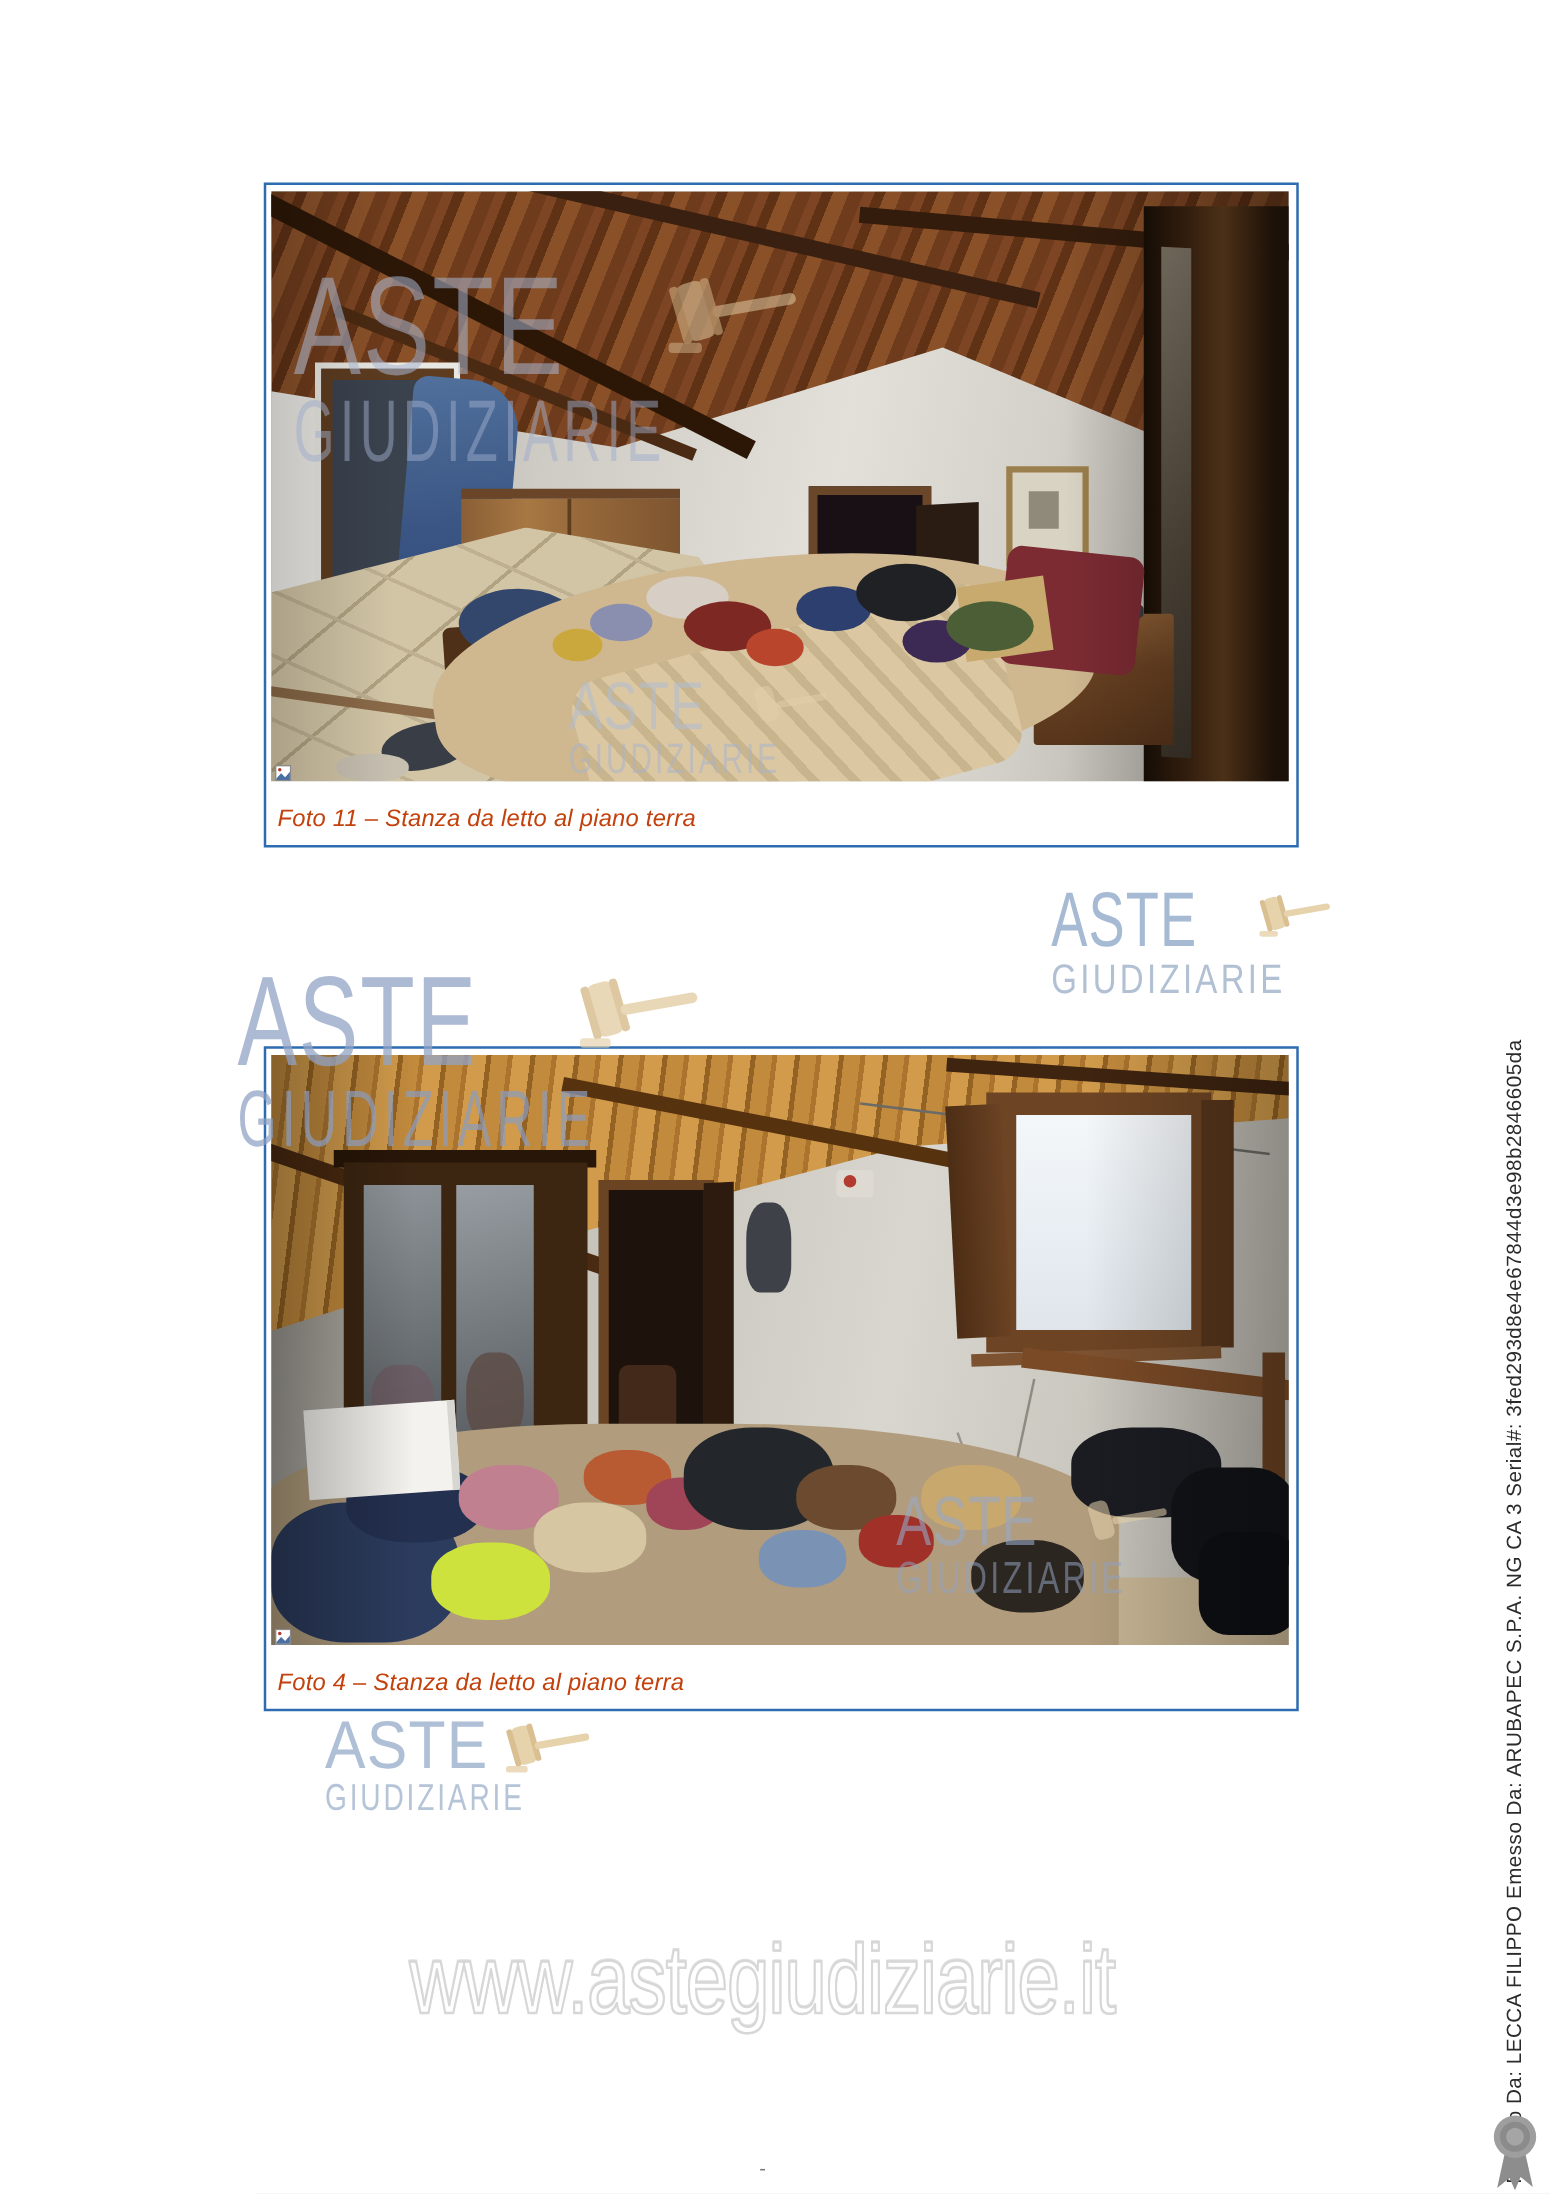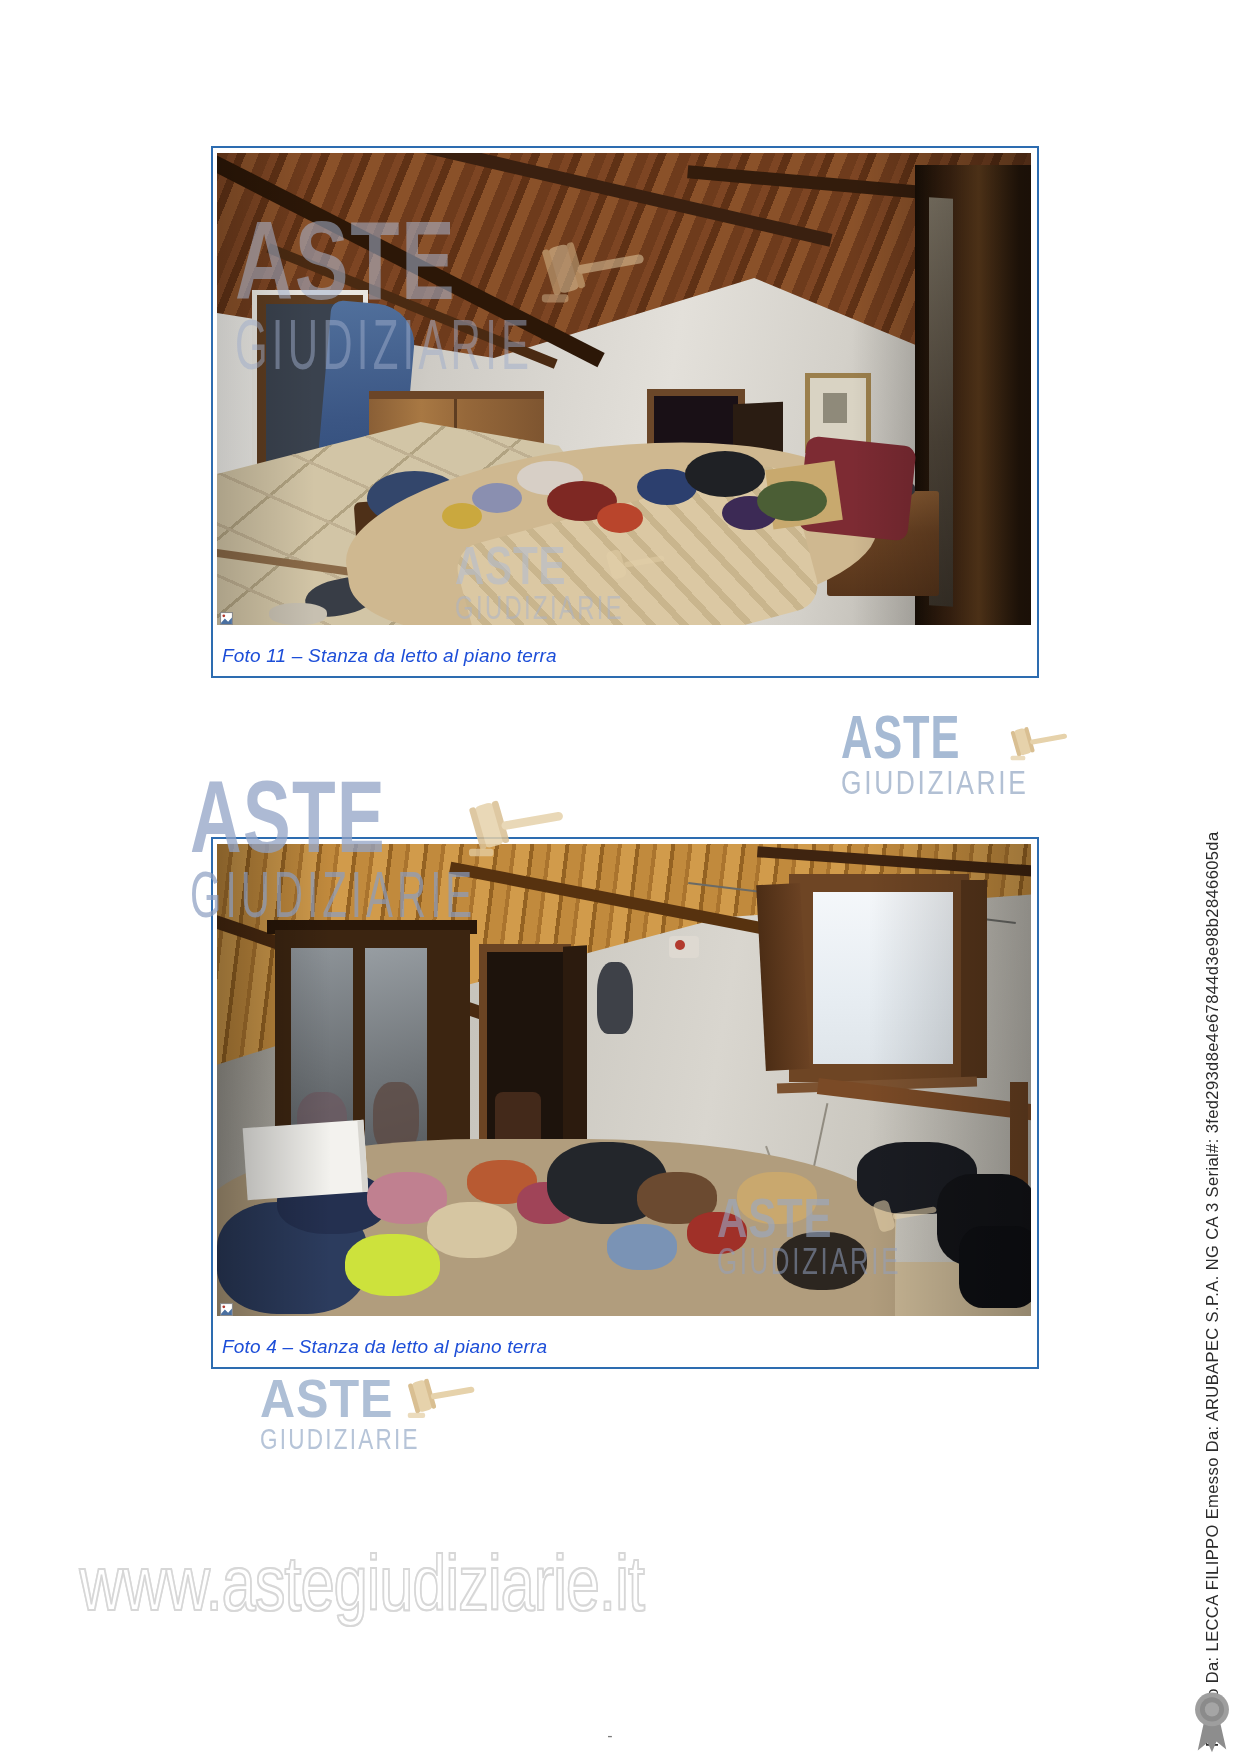--- a/index.html
+++ b/index.html
@@ -7,39 +7,39 @@
     position:relative;width:1240px;height:1755px;margin:0 auto;background:#ffffff;
     overflow:hidden;font-family:"Liberation Sans",sans-serif;
   }
   .a{position:absolute;display:block;font-style:normal;}
   
   .fig{position:absolute;left:211px;width:824px;height:528px;border:2px solid #2d6cb0;background:#fff;z-index:2;}
   .fig1{top:146px;}
   .fig2{top:837px;}
   .photo{position:absolute;left:4px;top:5px;width:814px;height:472px;overflow:hidden;background:#b9b6b0;}
   .caption{
-    position:absolute;left:9px;bottom:9px;font-size:19px;font-style:italic;color:#1d4ed8;
+    position:absolute;left:9px;bottom:9px;font-size:19px;font-style:italic;color:#c2410c;
     letter-spacing:.01em;white-space:nowrap;
   }
   
   .aste-logo{position:absolute;line-height:1;pointer-events:none;}
-  .aste-row{display:flex;align-items:flex-end;font-weight:bold;}
+  .aste-row{display:flex;align-items:flex-start;}
   .aste-word{
     font-size:var(--s1);line-height:.82;color:var(--c);letter-spacing:.02em;
     transform:scaleX(var(--sx1));transform-origin:0 60%;white-space:nowrap;
   }
   .gavel{width:var(--gw);height:calc(var(--gw)*.55);margin-left:calc(var(--gw)*-.10);flex:none;}
   .giud-word{
     font-size:var(--s2);line-height:1;color:var(--c2);letter-spacing:.10em;margin-top:3px;
     transform:scaleX(var(--sx2));transform-origin:0 0;white-space:nowrap;
   }
   .wm-page{z-index:6;}
   
   .www-wm{
-    position:absolute;left:0;top:1538px;width:1220px;text-align:left;z-index:1;
+    position:absolute;left:0;top:1538px;width:1220px;text-align:center;z-index:1;
     font-size:78px;letter-spacing:-1px;color:#ffffff;
     -webkit-text-stroke:2px #d7d7d7;
     text-shadow:1px 1px 0 #e2e2e2,-1px -1px 0 #e2e2e2,1px -1px 0 #e2e2e2,-1px 1px 0 #e2e2e2;
   }
   .www-wm span{display:inline-block;transform:scaleX(.78);transform-origin:center;white-space:nowrap;}
   
   .footer{position:absolute;left:0;top:1671px;width:1220px;text-align:center;color:#7b7b7b;font-size:19.5px;line-height:24px;z-index:3;}
   .footer .cond{display:inline-block;transform:scaleX(.88);transform-origin:center;white-space:nowrap;}
   .page-mark{position:absolute;left:0;top:1727px;width:1220px;text-align:center;color:#7b7b7b;font-size:16px;z-index:3;}
   

